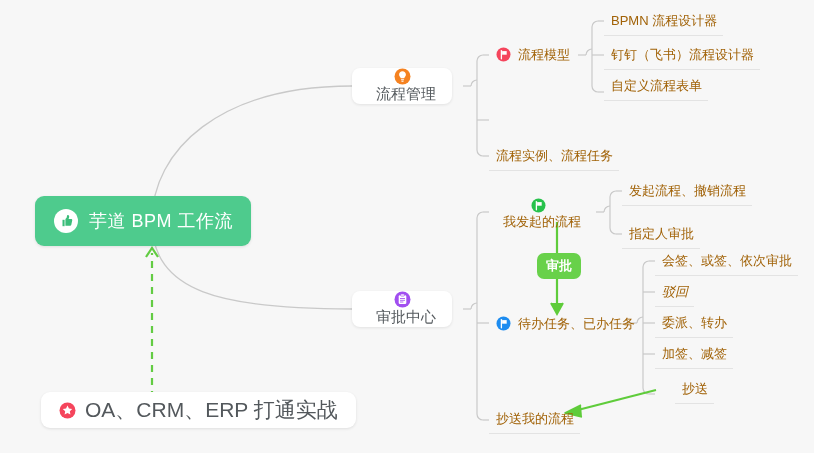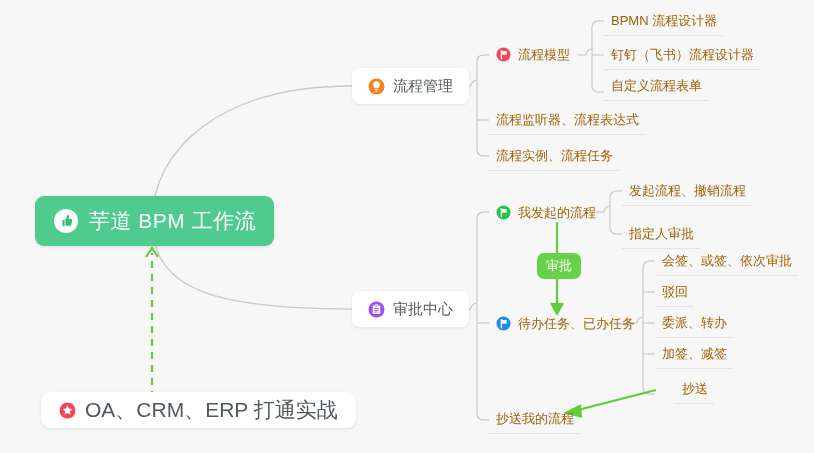--- a/index.html
+++ b/index.html
@@ -37,31 +37,32 @@
   
   .root-node {
     background: #4ecb8d;
     border-radius: 9px;
     padding: 0 18px;
     height: 50px;
     box-shadow: 0 1px 3px rgba(0,0,0,0.10);
   }
   .root-label {
     color: #ffffff;
-    font-size: 21px;
+    font-size: 18px;
     letter-spacing: 0.5px;
     margin-left: 10px;
   }
   
   .card-node {
     background: #ffffff;
     border-radius: 8px;
     padding: 0 16px;
     height: 36px;
     box-shadow: 0 1px 3px rgba(0,0,0,0.09);
+    flex-direction: column;
   }
   .card-label {
     color: #555a5e;
     font-size: 15px;
     margin-left: 8px;
   }
   
   .leaf-node {
     border-bottom: 1px solid #e3e3e3;
     height: 29px;
@@ -83,20 +84,21 @@
   .badge-node {
     background: #68d14a;
     border-radius: 7px;
     height: 26px;
     padding: 0 9px;
     justify-content: center;
   }
   .badge-label {
     color: #ffffff;
     font-size: 13px;
+    font-weight: bold;
   }
   
   .bottom-card {
     background: #ffffff;
     border-radius: 9px;
     padding: 0 18px;
     height: 36px;
     box-shadow: 0 1px 3px rgba(0,0,0,0.10);
   }
   .bottom-label {
@@ -223,40 +225,37 @@
   <div class="node leaf-node" style="left:604px; top:7px;">
     <span class="leaf-label">BPMN 流程设计器</span>
   </div>
   <div class="node leaf-node" style="left:604px; top:41px;">
     <span class="leaf-label">钉钉（飞书）流程设计器</span>
   </div>
   <div class="node leaf-node" style="left:604px; top:72px;">
     <span class="leaf-label">自定义流程表单</span>
   </div>
 
-  <div class="node leaf-node" style="left:489px; top:106px;">
-    <span class="leaf-label">流程监听器、流程表达式</span>
-  </div>
   <div class="node leaf-node" style="left:489px; top:142px;">
     <span class="leaf-label">流程实例、流程任务</span>
   </div>
 
   <div class="node card-node" style="left:352px; top:291px;justify-content:center;">
     <span class="icon-badge">
       <svg width="17" height="17" viewBox="0 0 17 17">
         <circle cx="8.5" cy="8.5" r="8" fill="#a14ef0"></circle>
         <rect x="4.7" y="4.3" width="7.6" height="8.6" rx="1.2" fill="#ffffff"></rect>
         <rect x="6.6" y="3.0" width="3.8" height="2.1" rx="0.8" fill="#ffffff" stroke="#a14ef0" stroke-width="0.7"></rect>
         <path d="M6.4 7.5 h4.2 M6.4 9.3 h4.2 M6.4 11.0 h2.6" stroke="#a14ef0" stroke-width="0.85" stroke-linecap="round"></path>
       </svg>
     </span>
     <span class="card-label">审批中心</span>
   </div>
 
-  <div class="node leaf-node no-rule" style="left:489px; top:198px;">
+  <div class="node leaf-node no-rule" style="left:489px; top:198px;flex-direction:column;">
     <span class="icon-badge">
       <svg width="15" height="15" viewBox="0 0 15 15">
         <circle cx="7.5" cy="7.5" r="7" fill="#27c24c"></circle>
         <path d="M5.4 3.6 v8.2" stroke="#ffffff" stroke-width="1.3" stroke-linecap="round"></path>
         <path d="M6.1 4.1 h4.6 v3.6 h-4.6 z" fill="#ffffff"></path>
       </svg>
     </span>
     <span class="leaf-label">我发起的流程</span>
   </div>
 
@@ -278,21 +277,21 @@
         <path d="M5.4 3.6 v8.2" stroke="#ffffff" stroke-width="1.3" stroke-linecap="round"></path>
         <path d="M6.1 4.1 h4.6 v3.6 h-4.6 z" fill="#ffffff"></path>
       </svg>
     </span>
     <span class="leaf-label">待办任务、已办任务</span>
   </div>
 
   <div class="node leaf-node" style="left:655px; top:247px;">
     <span class="leaf-label">会签、或签、依次审批</span>
   </div>
-  <div class="node leaf-node" style="left:655px; top:278px;">
+  <div class="node leaf-node" style="left:655px; top:278px;font-style:italic;">
     <span class="leaf-label">驳回</span>
   </div>
   <div class="node leaf-node" style="left:655px; top:309px;font-family:Liberation Serif, serif;">
     <span class="leaf-label">委派、转办</span>
   </div>
   <div class="node leaf-node" style="left:655px; top:340px;">
     <span class="leaf-label">加签、减签</span>
   </div>
   <div class="node leaf-node" style="left:675px; top:375px;">
     <span class="leaf-label">抄送</span>

